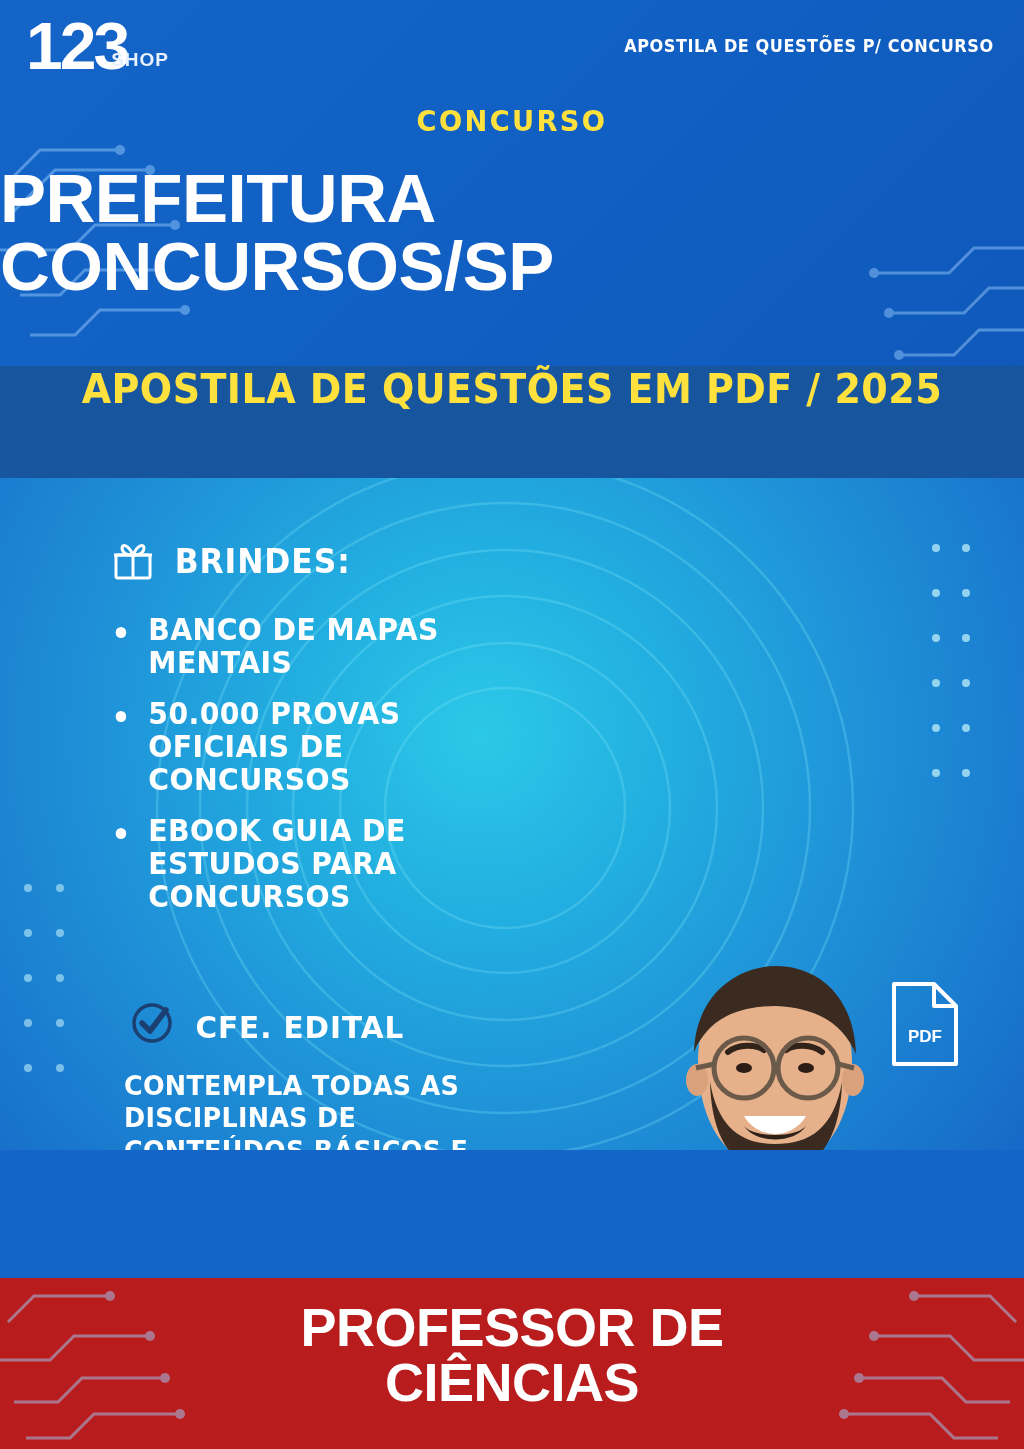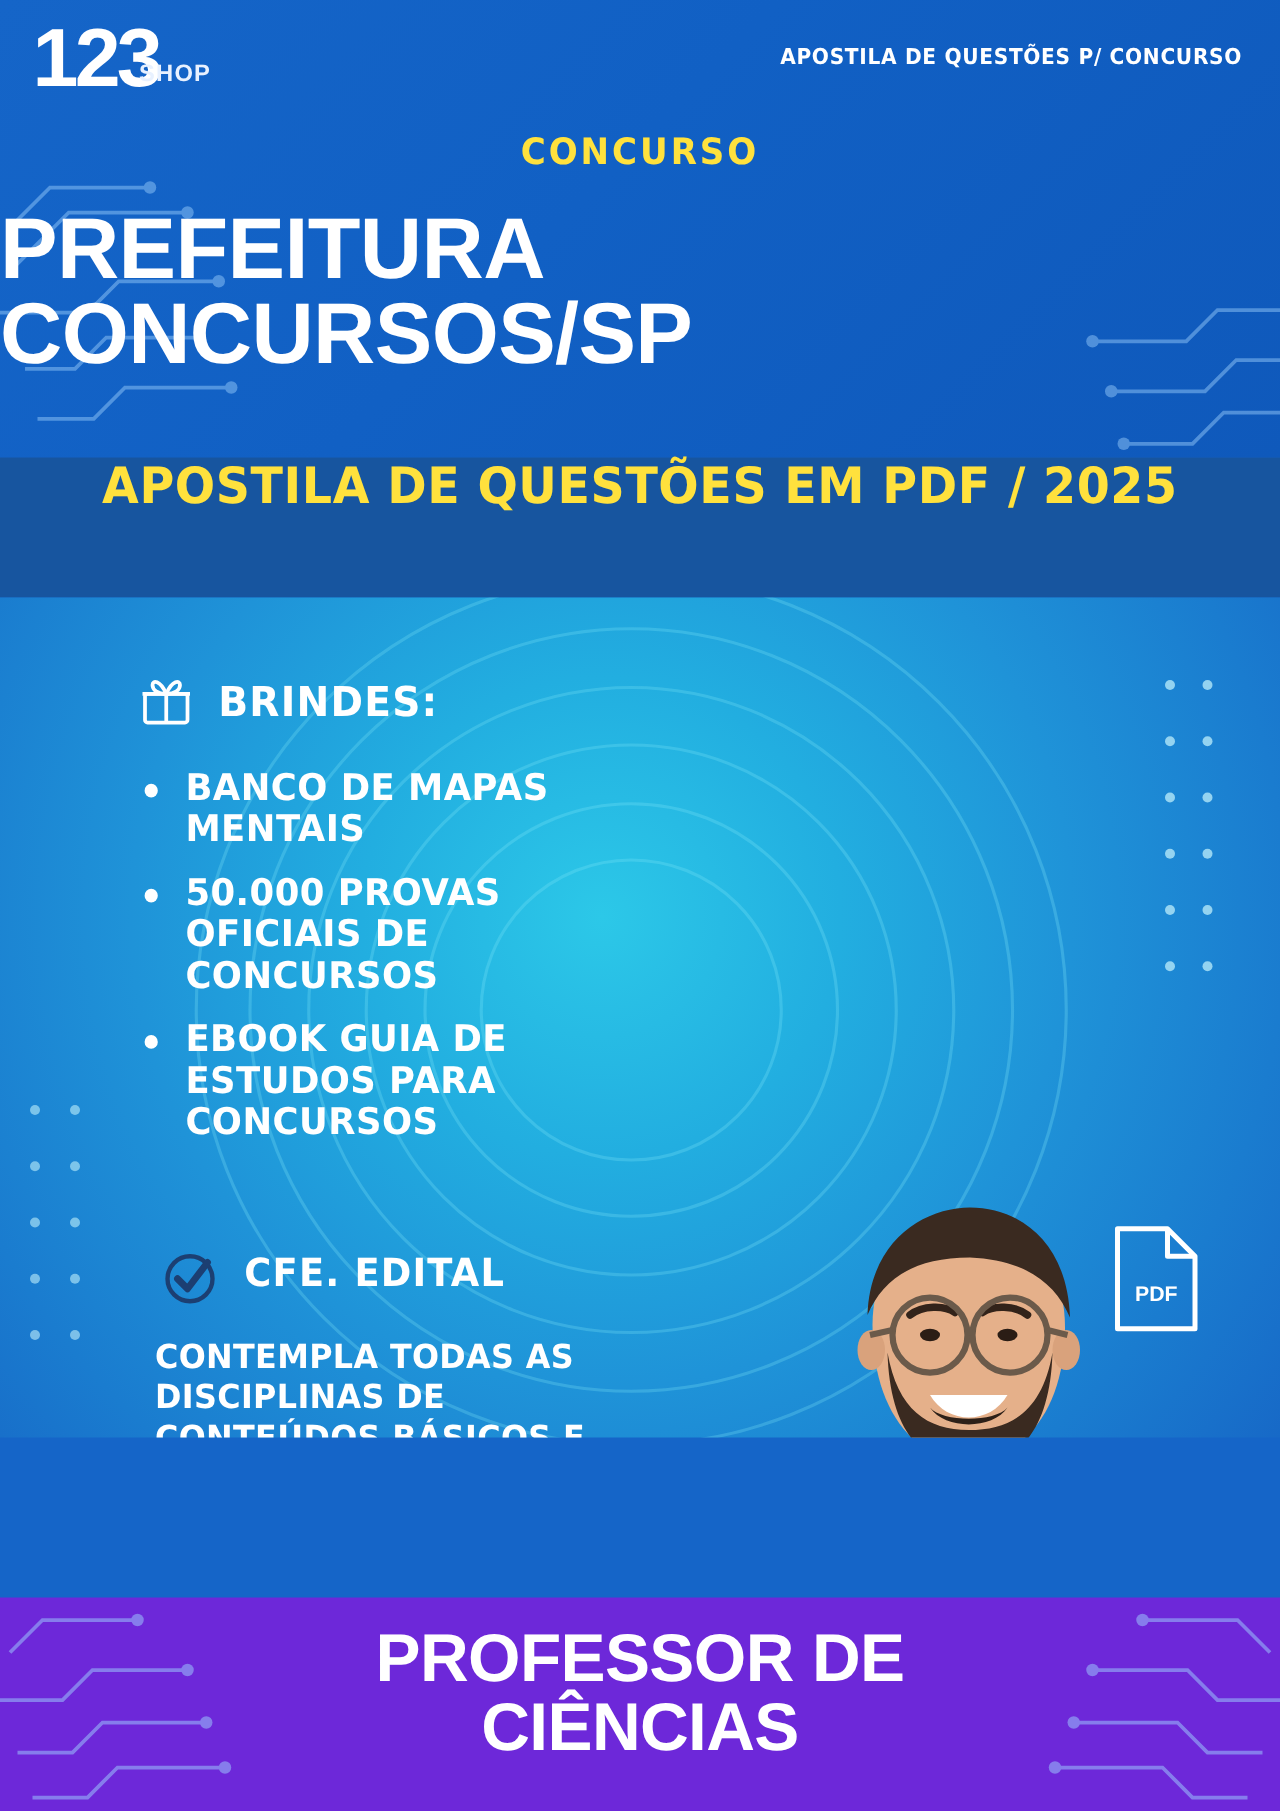--- a/index.html
+++ b/index.html
@@ -120,21 +120,21 @@
   .bullets li::before {
     content: "";
     position: absolute; left: 8px; top: 13px;
     width: 11px; height: 11px; border-radius: 50%;
     background: #ffffff;
   }
 
   
   .cfe {
     position: absolute; left: 130px; top: 523px;
-    display: flex; align-items: flex-start; gap: 16px;
+    display: flex; align-items: flex-end; gap: 16px;
   }
   .cfe .label {
     color: #ffffff; font-size: 31px; font-weight: bold; letter-spacing: 1px;
     font-family: "DejaVu Sans", sans-serif;
     transform: scaleX(.95);
   }
   .cfe-desc {
     position: absolute; left: 124px; top: 592px; width: 420px;
     color: #ffffff; font-size: 26.5px; font-weight: bold;
     line-height: 1.22; letter-spacing: .3px;
@@ -150,21 +150,21 @@
 
   
   .person {
     position: absolute; left: 472px; top: 478px; width: 560px; height: 800px;
     overflow: hidden;
   }
 
   
   .footer {
     position: absolute; left: 0; top: 1278px; width: 1024px; height: 171px;
-    background: #6d28d9;
+    background: #b91c1c;
     overflow: hidden;
     padding-left: 40px;
   }
   .footer-deco-left { position: absolute; left: 0; top: 8px; opacity: .5; }
   .footer-deco-right { position: absolute; right: 0; top: 8px; opacity: .5; }
   .footer .role {
     position: absolute; left: 0; right: 0; top: 22px;
     text-align: center; color: #ffffff;
     font-size: 54px; font-weight: bold; line-height: 1.02;
     letter-spacing: -.5px;

